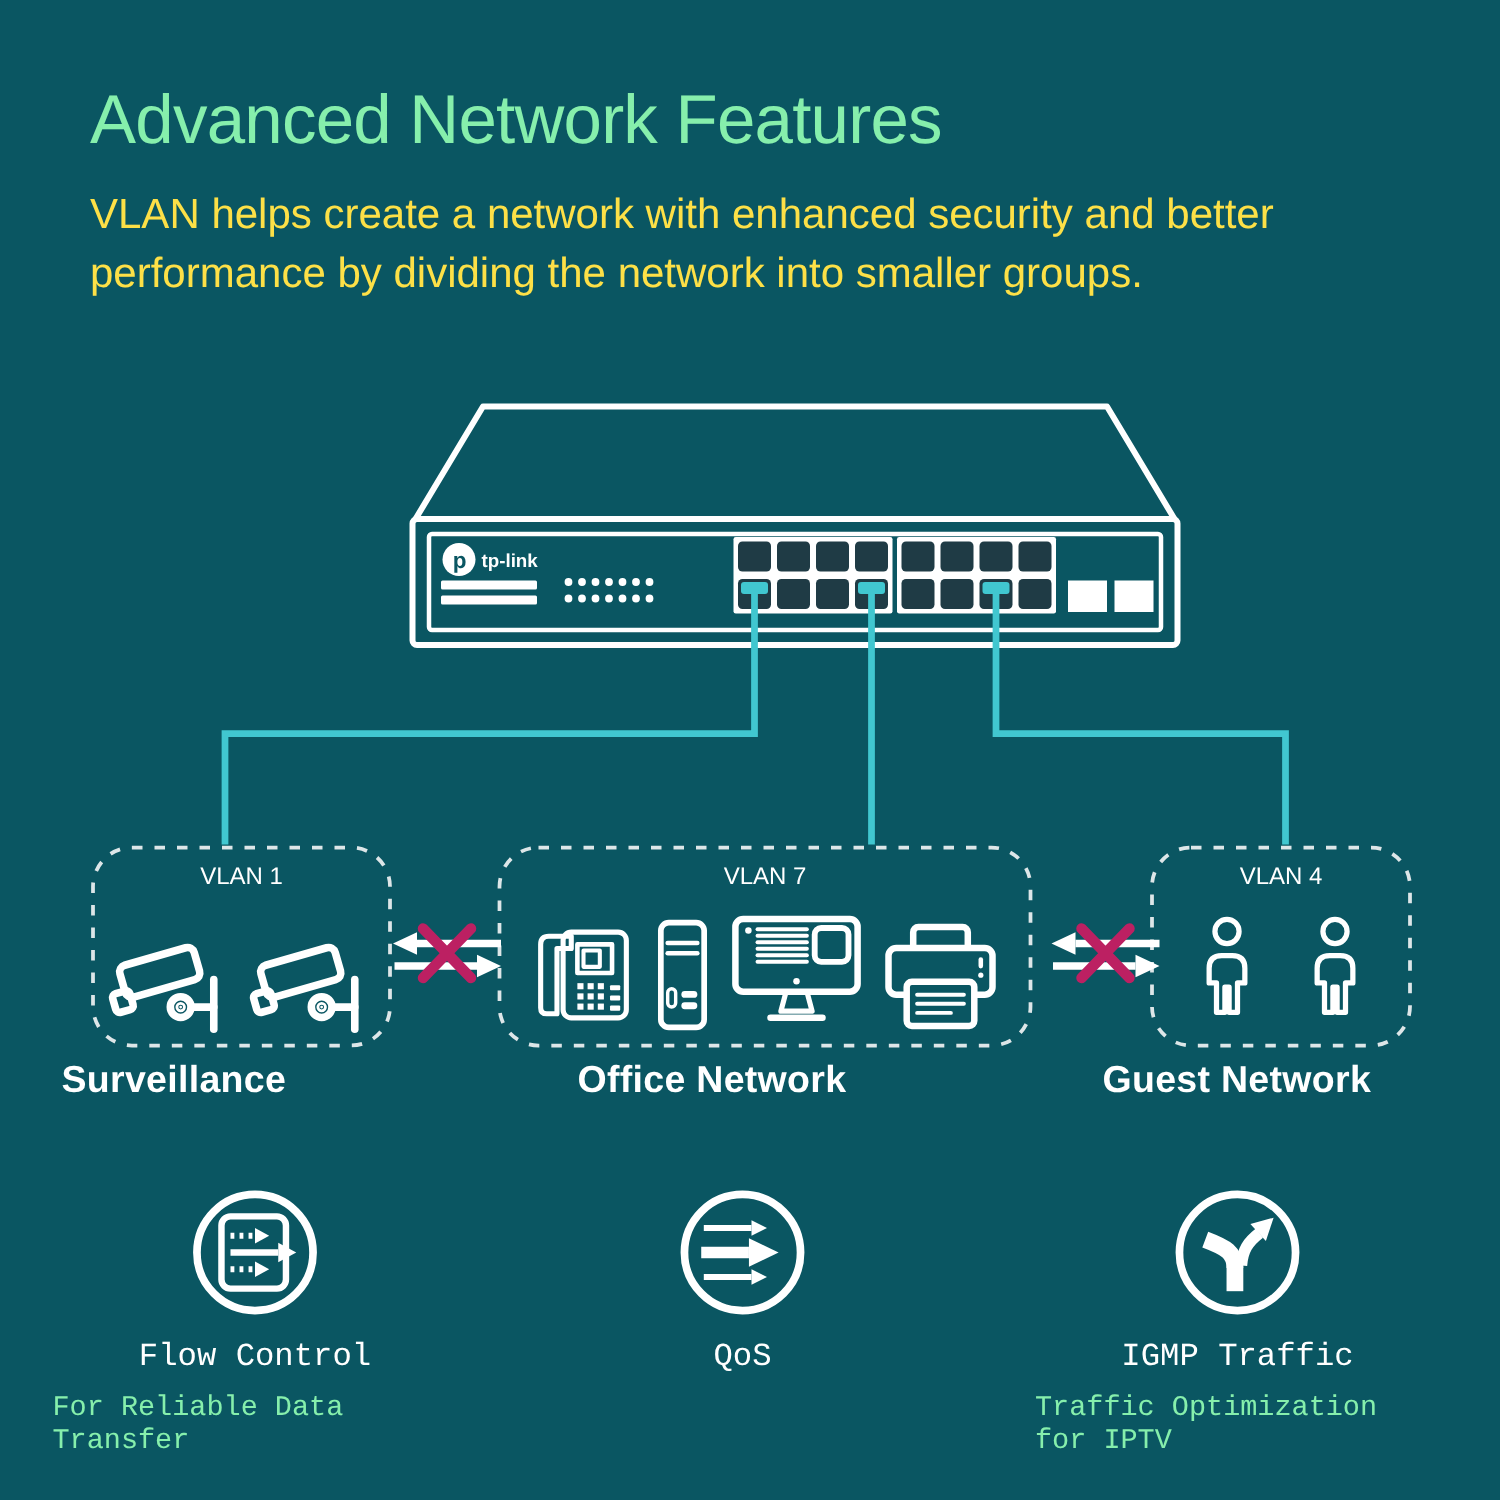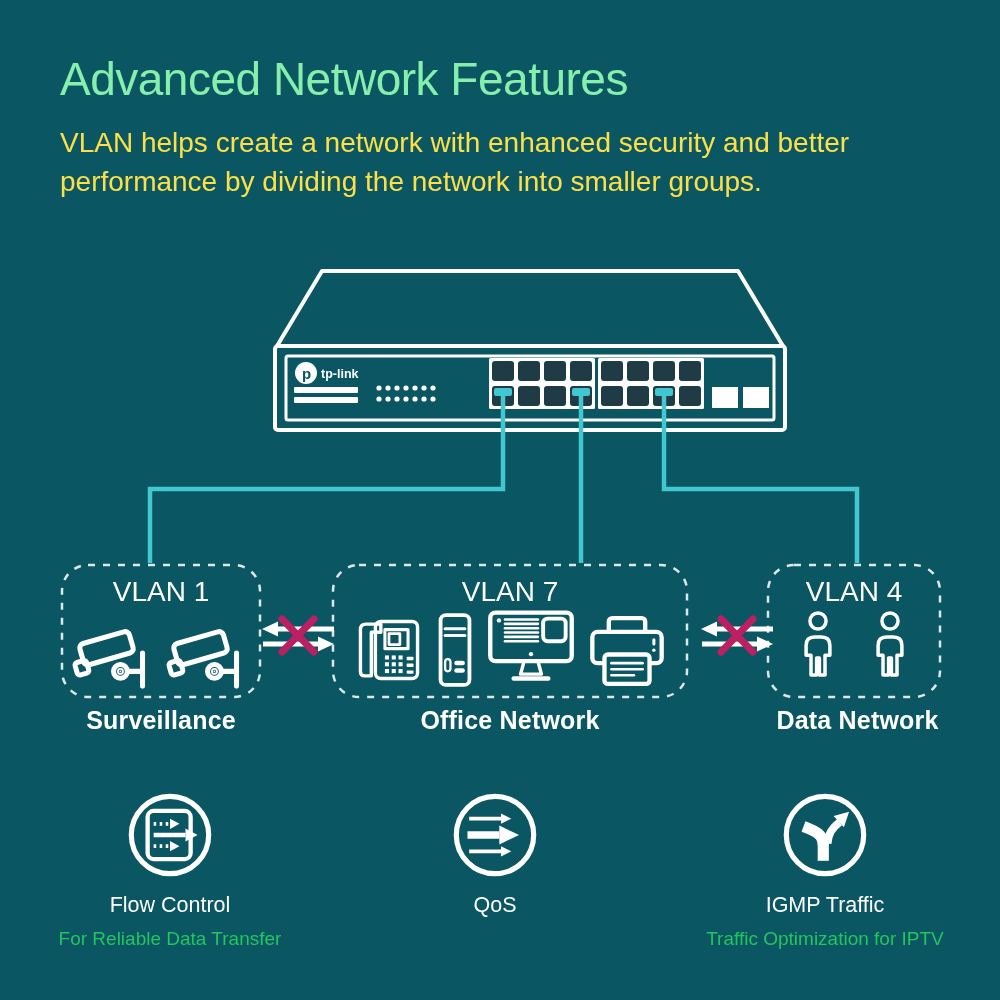--- a/index.html
+++ b/index.html
@@ -15,49 +15,49 @@
   .title{
     position:absolute;left:60px;top:52px;width:900px;
     color:#86efac;font-size:46px;font-weight:400;letter-spacing:-0.5px;
   }
   .subtitle{
     position:absolute;left:60px;top:124px;width:880px;
     color:#fde047;font-size:28px;font-weight:400;line-height:1.38;
   }
 
   .vlan-title{
-    position:absolute;color:#fff;font-size:28px;font-weight:400;
+    position:absolute;color:#fff;font-size:16px;font-weight:400;
     text-align:center;top:576px;
   }
   .vt1{left:62px;width:198px;}
   .vt2{left:333px;width:354px;}
   .vt3{left:768px;width:172px;}
 
   .devices{
     position:absolute;display:flex;justify-content:center;align-items:flex-end;
   }
   .dev1{left:64px;top:602px;width:194px;height:88px;gap:2px;}
   .dev2{left:338px;top:606px;width:344px;height:82px;gap:13px;}
   .dev3{left:772px;top:602px;width:164px;height:88px;gap:30px;}
 
   .group-label{
     position:absolute;top:706px;color:#fff;font-size:25px;font-weight:700;
-    text-align:center;letter-spacing:0.2px;
+    text-align:left;letter-spacing:0.2px;
   }
   .gl1{left:41px;width:240px;}
   .gl2{left:385px;width:250px;}
   .gl3{left:735px;width:245px;}
 
   .feature{
     position:absolute;top:792px;width:270px;
-    display:flex;flex-direction:column;align-items:center;
+    display:flex;flex-direction:column;align-items:center;font-family:Liberation Mono, monospace;
   }
   .f1{left:35px;} .f2{left:360px;align-items:center;} .f3{left:690px;}
   .feature-title{color:#fff;font-size:21.5px;font-weight:500;margin-top:15px;}
-  .feature-caption{color:#22c55e;font-size:19px;font-weight:400;margin-top:10px;}
+  .feature-caption{color:#86efac;font-size:19px;font-weight:400;margin-top:10px;}
 </style>
 </head>
 <body>
 
 <div class="canvas">
 
   <svg class="art" width="1000" height="1000" viewBox="0 0 1000 1000">
 
     <g>
       <path d="M322,271 L738,271 L783,346 L277,346 Z" fill="none" stroke="#fff" stroke-width="4" stroke-linejoin="round"></path>
@@ -275,21 +275,21 @@
     <svg width="42" height="82" viewBox="0 0 60 110">
       <g fill="none" stroke="#fff" stroke-width="5" stroke-linejoin="round">
         <circle cx="30" cy="15" r="11.5"></circle>
         <path d="M13,64 L13,50 Q13,38 25,38 L35,38 Q47,38 47,50 L47,64 L40,64 L40,92 L32,92 L32,68 L28,68 L28,92 L20,92 L20,64 Z"></path>
       </g>
     </svg>
   </div>
 
   <div class="group-label gl1">Surveillance</div>
   <div class="group-label gl2">Office Network</div>
-  <div class="group-label gl3">Data Network</div>
+  <div class="group-label gl3">Guest Network</div>
 
   <div class="feature f1">
     <svg width="86" height="86" viewBox="0 0 100 100">
       <circle cx="50" cy="50" r="45" fill="none" stroke="#fff" stroke-width="6"></circle>
       <rect x="24" y="22" width="50" height="56" rx="7" fill="none" stroke="#fff" stroke-width="5"></rect>
       <g stroke="#fff" fill="#fff">
         <line x1="31" y1="37" x2="50" y2="37" stroke-width="4.5" stroke-dasharray="3,4"></line>
         <path d="M50,31 L61,37 L50,43 Z" stroke="none"></path>
         <line x1="31" y1="50" x2="68" y2="50" stroke-width="5"></line>
         <path d="M68,42.5 L82,50 L68,57.5 Z" stroke="none"></path>

